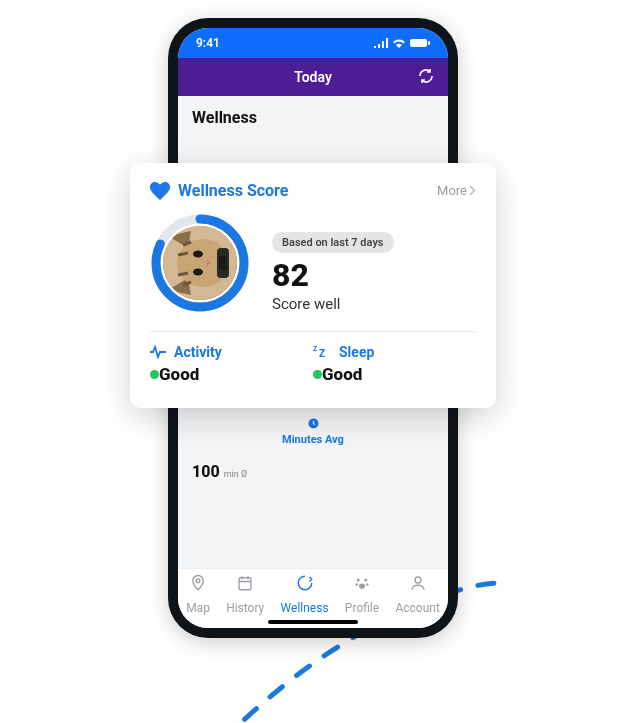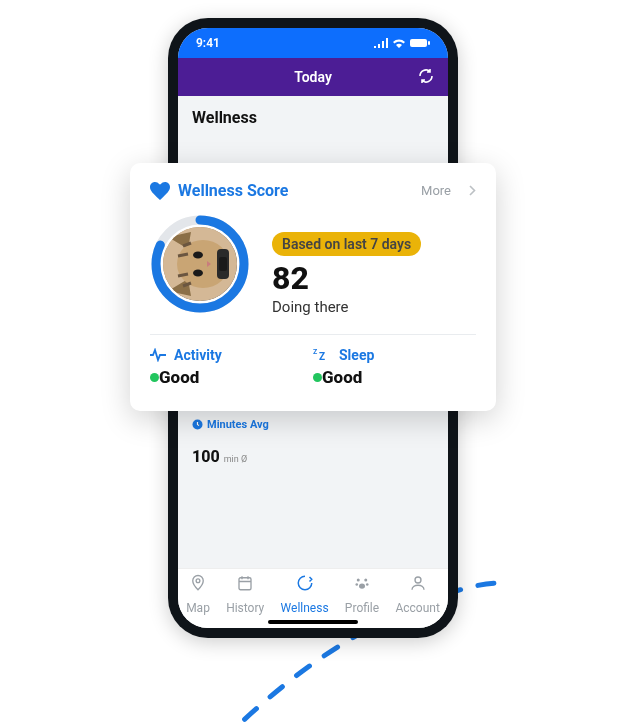--- a/index.html
+++ b/index.html
@@ -101,21 +101,21 @@
     color: #999;
     margin-bottom: 6px;
   }
   .stat-row {
     display: flex;
     border-top: 1px solid #eee;
     margin: 8px 10px 0;
     padding: 10px 4px 6px;
   }
   .stat-col { flex: 1; }
-  .stat-label { font-size: 11px; font-weight: 700; display: flex; align-items: center; gap: 4px; }
+  .stat-label { font-size: 11px; font-weight: 700; display: flex; align-items: center; gap: 4px; flex-direction: column; }
   .stat-label.blue { color: #1b78e2; }
   .stat-label.orange { color: #ff8c1a; }
   .stat-value { font-size: 16px; font-weight: 800; color: #111; margin-top: 16px; }
   .stat-unit { font-size: 9px; font-weight: 400; color: #888; }
 
   .tab-bar {
     position: absolute;
     bottom: 0;
     left: 0; right: 0;
     height: 60px;
@@ -171,21 +171,21 @@
     gap: 8px;
     color: #1b78e2;
     font-size: 16px;
     font-weight: 700;
   }
   .popup-more {
     color: #9aa0a6;
     font-size: 13px;
     display: flex;
     align-items: center;
-    gap: 18px;
+    gap: 2px;
   }
   .score-row {
     display: flex;
     align-items: center;
     gap: 22px;
     margin-bottom: 18px;
   }
   .ring-wrap {
     width: 100px; height: 100px;
     position: relative;
@@ -195,23 +195,23 @@
   .avatar {
     position: absolute;
     left: 13px; top: 13px;
     width: 74px; height: 74px;
     border-radius: 50%;
     background: linear-gradient(135deg,#c9a574 0%, #8b6f47 40%, #3a3a3a 70%);
     overflow: hidden;
   }
   .score-text .pill {
     display: inline-block;
-    background: #eab308;
+    background: #e5e5e5;
     color: #444;
-    font-size: 14px;
+    font-size: 11px;
     font-weight: 600;
     padding: 4px 10px;
     border-radius: 12px;
     margin-bottom: 6px;
     margin-top: 20px;
   }
   .score-text .big {
     font-size: 32px;
     font-weight: 800;
     color: #111;
@@ -418,21 +418,21 @@
           <ellipse cx="46" cy="35" rx="3.5" ry="5" fill="#1a1a1a"></ellipse>
           <path fill="#c97d7d" d="M34 44 L40 44 L37 48 Z"></path>
           <rect x="22" y="54" width="30" height="12" rx="4" fill="#2a2a2a"></rect>
           <rect x="30" y="56" width="14" height="8" rx="2" fill="#1a1a1a"></rect>
         </svg>
       </div>
     </div>
     <div class="score-text">
       <div class="pill">Based on last 7 days</div>
       <div class="big">82</div>
-      <div class="desc">Doing there</div>
+      <div class="desc">Score well</div>
     </div>
   </div>
 
   <div class="popup-divider"></div>
 
   <div class="metrics-row">
     <div class="metric">
       <div class="metric-title">
         <svg width="16" height="14" viewBox="0 0 16 14">
             <path fill="none" stroke="#1b78e2" stroke-width="1.8" d="M0 7h3l2-5 3 10 2-5h6"></path>

